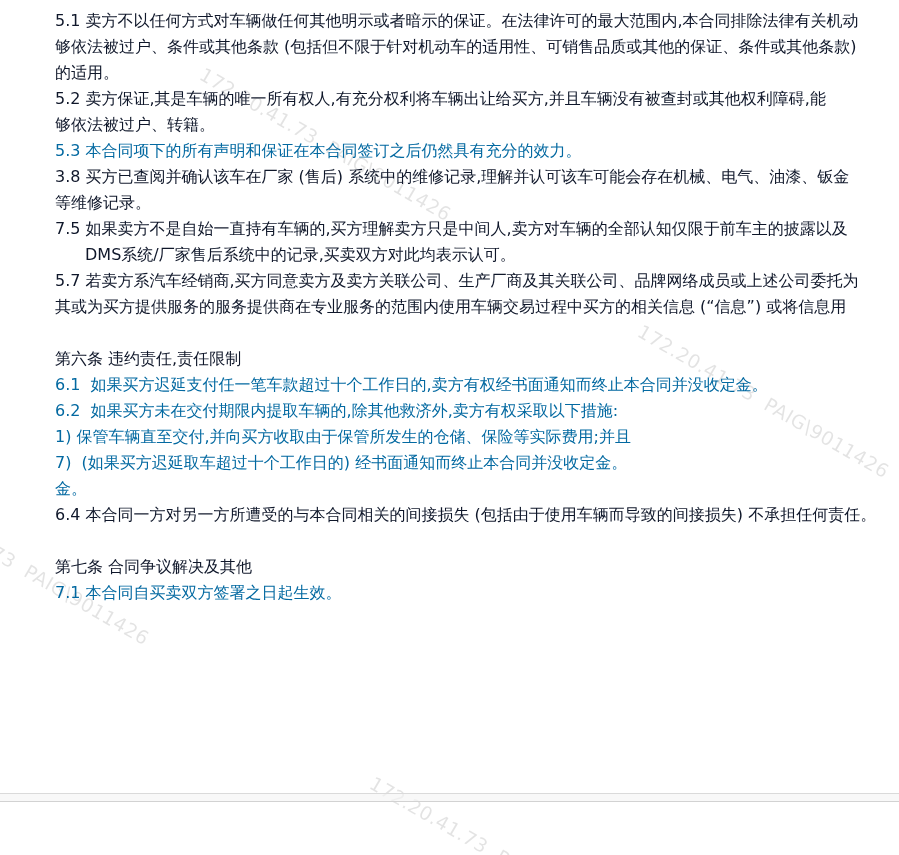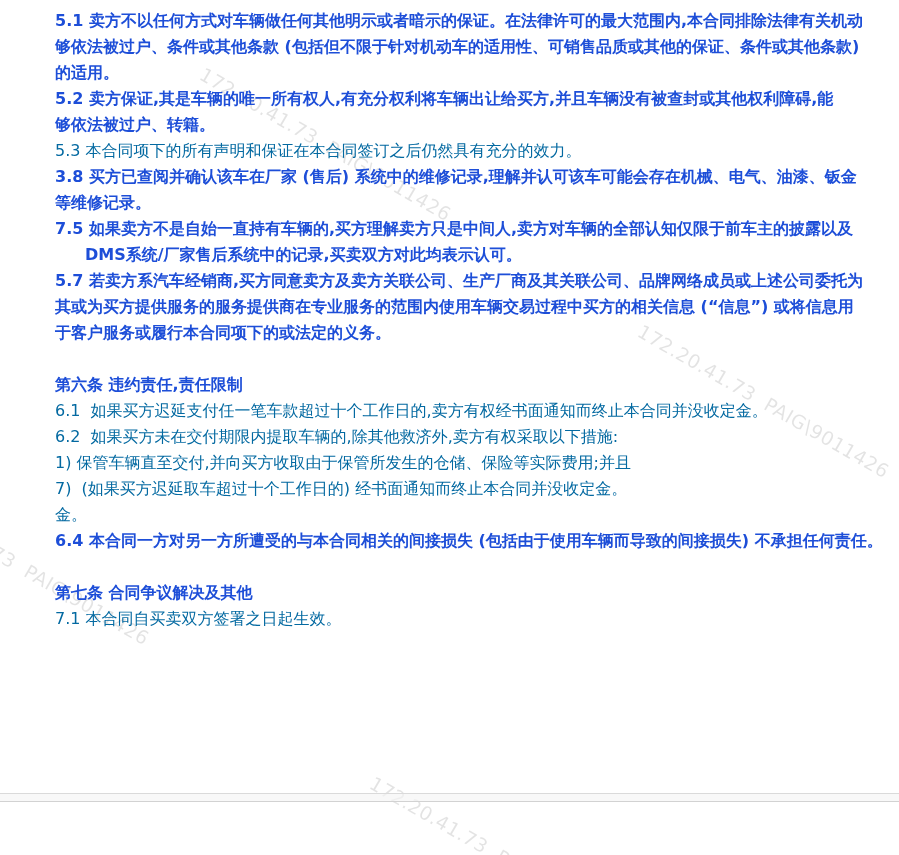--- a/index.html
+++ b/index.html
@@ -43,22 +43,22 @@
   .line {
     height: 26px;
     line-height: 26px;
     font-size: 16px;
     white-space: pre;
     color: #0369a1;
     font-weight: 400;
     overflow: visible;
   }
   .line.bold {
-    font-weight: 700;
-    color: #1d4ed8;
+    font-weight: 400;
+    color: #0f172a;
   }
   .line.indent {
     padding-left: 30px;
   }
   .line.blank {
     height: 26px;
   }
   
   .page-divider {
     position: absolute;
@@ -90,21 +90,20 @@
       <div class="line bold">的适用。</div>
       <div class="line bold">5.2 卖方保证,其是车辆的唯一所有权人,有充分权利将车辆出让给买方,并且车辆没有被查封或其他权利障碍,能</div>
       <div class="line bold">够依法被过户、转籍。</div>
       <div class="line">5.3 本合同项下的所有声明和保证在本合同签订之后仍然具有充分的效力。</div>
       <div class="line bold">3.8 买方已查阅并确认该车在厂家 (售后) 系统中的维修记录,理解并认可该车可能会存在机械、电气、油漆、钣金</div>
       <div class="line bold">等维修记录。</div>
       <div class="line bold">7.5 如果卖方不是自始一直持有车辆的,买方理解卖方只是中间人,卖方对车辆的全部认知仅限于前车主的披露以及</div>
       <div class="line bold indent">DMS系统/厂家售后系统中的记录,买卖双方对此均表示认可。</div>
       <div class="line bold">5.7 若卖方系汽车经销商,买方同意卖方及卖方关联公司、生产厂商及其关联公司、品牌网络成员或上述公司委托为</div>
       <div class="line bold">其或为买方提供服务的服务提供商在专业服务的范围内使用车辆交易过程中买方的相关信息 (“信息”) 或将信息用</div>
-      <div class="line bold">于客户服务或履行本合同项下的或法定的义务。</div>
       <div class="line blank"></div>
       <div class="line bold">第六条 违约责任,责任限制</div>
       <div class="line">6.1  如果买方迟延支付任一笔车款超过十个工作日的,卖方有权经书面通知而终止本合同并没收定金。</div>
       <div class="line">6.2  如果买方未在交付期限内提取车辆的,除其他救济外,卖方有权采取以下措施:</div>
       <div class="line">1) 保管车辆直至交付,并向买方收取由于保管所发生的仓储、保险等实际费用;并且</div>
       <div class="line">7)  (如果买方迟延取车超过十个工作日的) 经书面通知而终止本合同并没收定金。</div>
       <div class="line">金。</div>
       <div class="line bold">6.4 本合同一方对另一方所遭受的与本合同相关的间接损失 (包括由于使用车辆而导致的间接损失) 不承担任何责任。</div>
       <div class="line blank"></div>
       <div class="line bold">第七条 合同争议解决及其他</div>

